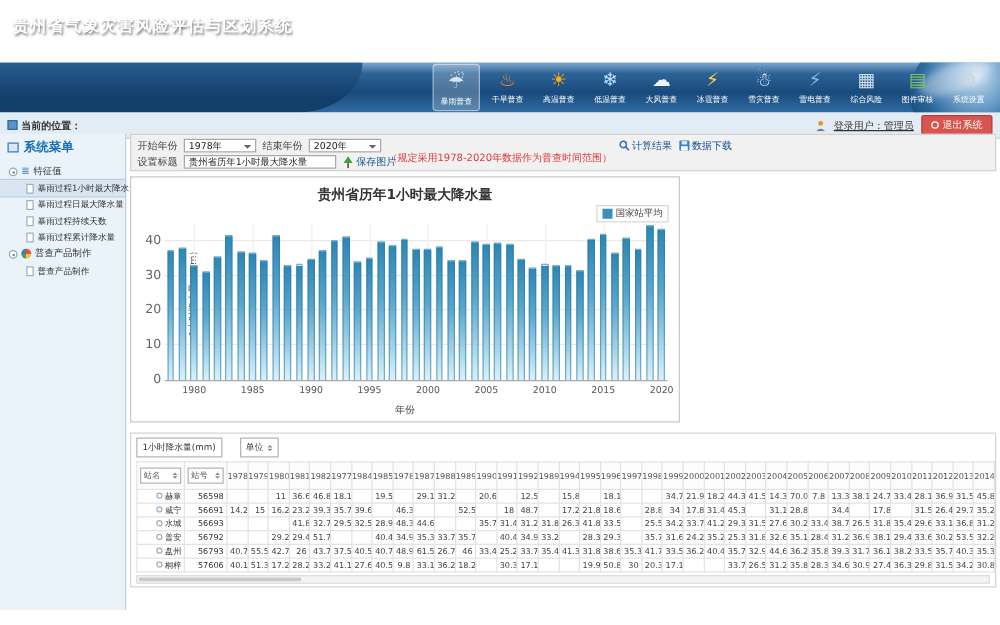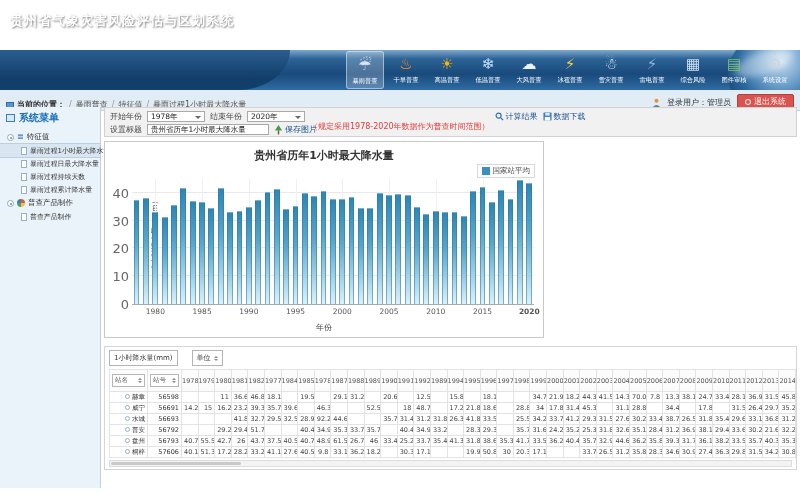--- a/index.html
+++ b/index.html
@@ -20,28 +20,28 @@
   .app-title { position:absolute; left:10px; top:12px; color:#fff; font-size:13px; font-weight:bold;
     letter-spacing:1px; text-shadow:1px 1px 2px rgba(0,0,0,.5); z-index:3; }
   .nav { position:absolute; right:6px; top:1px; display:flex; gap:3px; z-index:2; }
   .nav-item { width:38px; height:38px; text-align:center; cursor:pointer; padding-top:3px; border-radius:3px; }
   .nav-item.selected { background:rgba(255,255,255,.22); border:1px solid rgba(255,255,255,.45); }
   .nav-ico { display:block; height:21px; font-size:15px; line-height:21px; }
   .nav-lbl { display:block; font-size:7px; color:#fff; transform:scale(.9); white-space:nowrap; }
 
   
   .crumbbar { position:absolute; left:0; top:90px; width:800px; height:21px; background:#e2ecf4;
-    border-bottom:1px solid #c3d5e3; display:flex; align-items:flex-end; padding:0 6px; font-size:8px; color:#555; }
+    border-bottom:1px solid #c3d5e3; display:flex; align-items:center; padding:0 6px; font-size:8px; color:#555; }
   .loc-ico { width:8px; height:8px; background:#5b93c9; border:1px solid #2f6da8; display:inline-block; margin-right:3px; }
   .loc-label { font-weight:bold; color:#333; }
   .crumb-sep { margin:0 4px; color:#999; }
   .crumb-item { color:#555; cursor:pointer; }
   .crumb-right { margin-left:auto; display:flex; align-items:center; gap:6px; }
   .user-ico { width:9px; height:9px; }
-  .user-text { color:#333; }
+  .user-text { color:#333;text-decoration:underline; }
   .logout-btn { background:#d9534f; border:1px solid #b83c38; color:#fff; font-size:8px;
     padding:1px 7px 2px; border-radius:2px; cursor:pointer; display:flex; align-items:center; gap:3px; }
   .pwr { display:inline-block; width:6px; height:6px; border:1px solid #fff; border-radius:50%; }
 
   
   .sidebar { position:absolute; left:0; top:107px; width:101px; height:381px; background:#ebf3fa;
     border-right:1px solid #bed2e2; }
   .sb-head { display:flex; align-items:center; gap:4px; padding:4px 6px 5px; }
   .win-ico { width:9px; height:8px; border:1px solid #3c7fb5; background:#d7e9f7; display:inline-block; }
   .sb-title { color:#1a6fb5; font-size:10px; font-weight:bold; }
@@ -72,21 +72,21 @@
 
   
   .chart-panel { position:relative; margin-top:4px; width:440px; height:197px; background:#fff; border:1px solid #c9c9c9; }
   .chart-title { text-align:center; font-size:11px; font-weight:bold; color:#333; margin-top:6px; }
   .legend { position:absolute; right:8px; top:22px; display:flex; align-items:center; gap:3px;
     border:1px solid #d8d8d8; background:#fdfdfd; padding:1px 4px; font-size:7.5px; color:#444; }
   .legend-swatch { width:8px; height:8px; background:#3b8fc0; display:inline-block; }
   .plot { position:absolute; left:27px; right:9px; top:37px; bottom:32px; border-bottom:1px solid #aaa; }
   .gridline { position:absolute; left:0; right:0; height:1px; background:#e9e9e9; }
   .vgrid { position:absolute; top:0; bottom:0; width:1px; background:#f0f0f0; }
-  .ytick { position:absolute; right:calc(100% + 3px); transform:translateY(-50%); font-size:13px; color:#666; }
+  .ytick { position:absolute; right:calc(100% + 3px); transform:translateY(-50%); font-size:10px; color:#666; }
   .bar { position:absolute; bottom:0; background:linear-gradient(180deg,#2e86b3 0%,#5aa6cc 40%,#b9dff0 85%,#ddf0f9 100%);
     border:1px solid rgba(42,122,165,.55); border-bottom:none; cursor:pointer; }
   .xtick { position:absolute; top:calc(100% + 3px); transform:translateX(-50%); font-size:7.5px; color:#555; }
   .xlabel { position:absolute; bottom:4px; left:0; right:0; text-align:center; font-size:8px; color:#444; }
   .ylabel { position:absolute; left:-13px; top:50%; transform:rotate(-90deg) translateX(14px); transform-origin:center;
     font-size:7.5px; color:#555; white-space:nowrap; }
 
   
   .table-panel { margin-top:8px; width:693px; border:1px solid #d5d5d5; background:#fff; padding:3px 4px 2px; }
   .filter-row { display:flex; gap:14px; align-items:center; margin-bottom:3px; }
@@ -162,21 +162,20 @@
           <span class="nav-ico" style="color: rgb(201, 212, 223);">⚙</span>
           <span class="nav-lbl">系统设置</span>
         </div>
       </div>
   </div>
   <div class="app-title">贵州省气象灾害风险评估与区划系统</div>
 
   <div class="crumbbar">
     <span class="loc-ico"></span>
     <span class="loc-label">当前的位置：</span>
-    <span id="crumbs"><span class="crumb-sep">/</span><span class="crumb-item">暴雨普查</span><span class="crumb-sep">/</span><span class="crumb-item">特征值</span><span class="crumb-sep">/</span><span class="crumb-item">暴雨过程1小时最大降水量</span></span>
     <span class="crumb-right">
       <svg class="user-ico" viewBox="0 0 10 10">
         <circle cx="5" cy="3" r="2.2" fill="#e8932f"></circle>
           <path d="M1 10 Q5 5.6 9 10 Z" fill="#6d7f90"></path>
       </svg>
       <span class="user-text">登录用户：管理员</span>
       <span class="logout-btn">
         <span class="pwr"></span>
         <span>退出系统</span>
       </span>
@@ -330,21 +329,21 @@
           <div class="bar" title="2019: 44.5" style="left: 95.7674%; width: 1.44186%; height: 98.8889%;"></div>
           <div class="bar" title="2020: 43.5" style="left: 98.093%; width: 1.44186%; height: 96.6667%;"></div>
           <span class="xtick" style="left: 5.81395%;">1980</span>
           <span class="xtick" style="left: 17.4419%;">1985</span>
           <span class="xtick" style="left: 29.0698%;">1990</span>
           <span class="xtick" style="left: 40.6977%;">1995</span>
           <span class="xtick" style="left: 52.3256%;">2000</span>
           <span class="xtick" style="left: 63.9535%;">2005</span>
           <span class="xtick" style="left: 75.5814%;">2010</span>
           <span class="xtick" style="left: 87.2093%;">2015</span>
-          <span class="xtick" style="left: 98.8372%; font-weight: bold;">2020</span>
+          <span class="xtick" style="left: 98.8372%;">2020</span>
         </div>
       <div class="xlabel">年份</div>
     </div>
 
     <div class="table-panel">
       <div class="filter-row">
         <span class="filter-box">
           <span>1小时降水量(mm)</span>
         </span>
         <span class="filter-box">
@@ -543,21 +542,21 @@
               <td class="name-cell"><span class="row-exp"></span>水城</td>
               <td class="name-cell">56693</td>
               <td></td>
               <td></td>
               <td></td>
               <td>41.8</td>
               <td>32.7</td>
               <td>29.5</td>
               <td>32.5</td>
               <td>28.9</td>
-              <td>92.2</td>
+              <td>48.3</td>
               <td>44.6</td>
               <td></td>
               <td></td>
               <td>35.7</td>
               <td>31.4</td>
               <td>31.2</td>
               <td>31.8</td>
               <td>26.3</td>
               <td>41.8</td>
               <td>33.5</td>
@@ -611,21 +610,21 @@
               <td>31.8</td>
               <td>32.6</td>
               <td>35.1</td>
               <td>28.4</td>
               <td>31.2</td>
               <td>36.9</td>
               <td>38.1</td>
               <td>29.4</td>
               <td>33.6</td>
               <td>30.2</td>
-              <td>21.6</td>
+              <td>53.5</td>
               <td>32.2</td>
             </tr>
             <tr>
               <td class="name-cell"><span class="row-exp"></span>盘州</td>
               <td class="name-cell">56793</td>
               <td>40.7</td>
               <td>55.5</td>
               <td>42.7</td>
               <td>26</td>
               <td>43.7</td>

